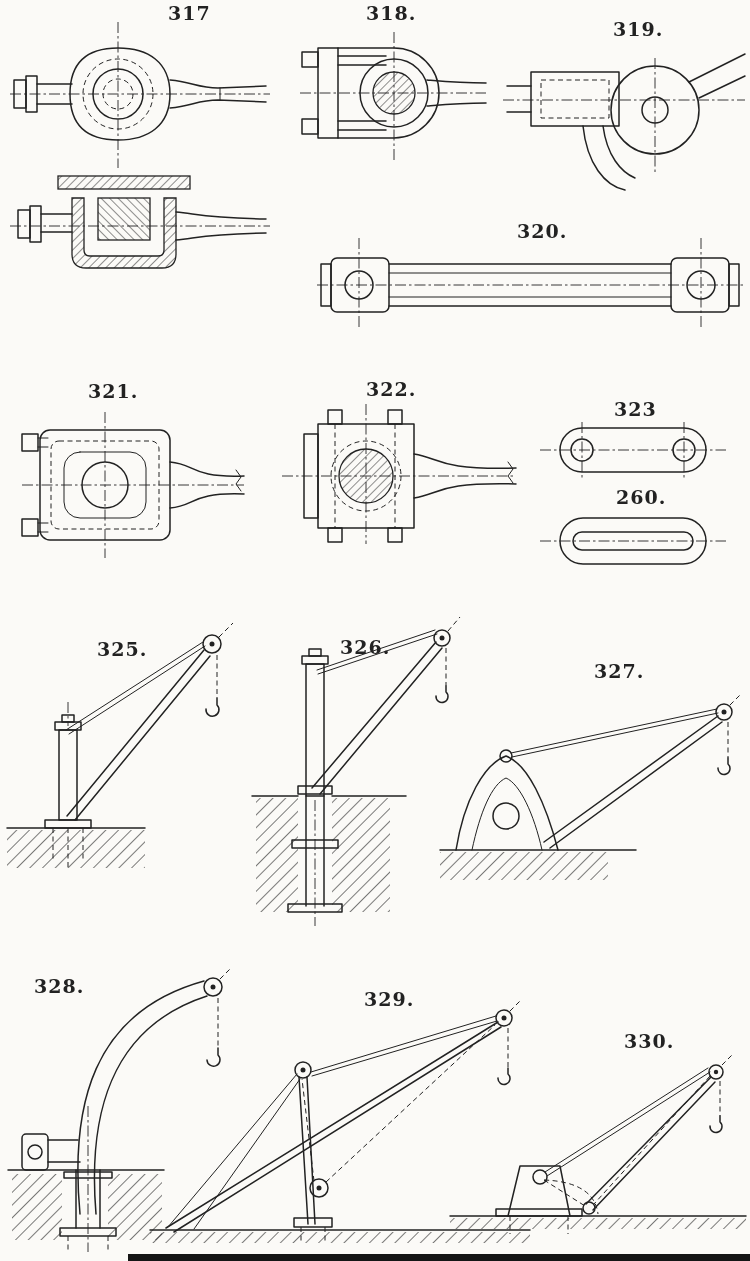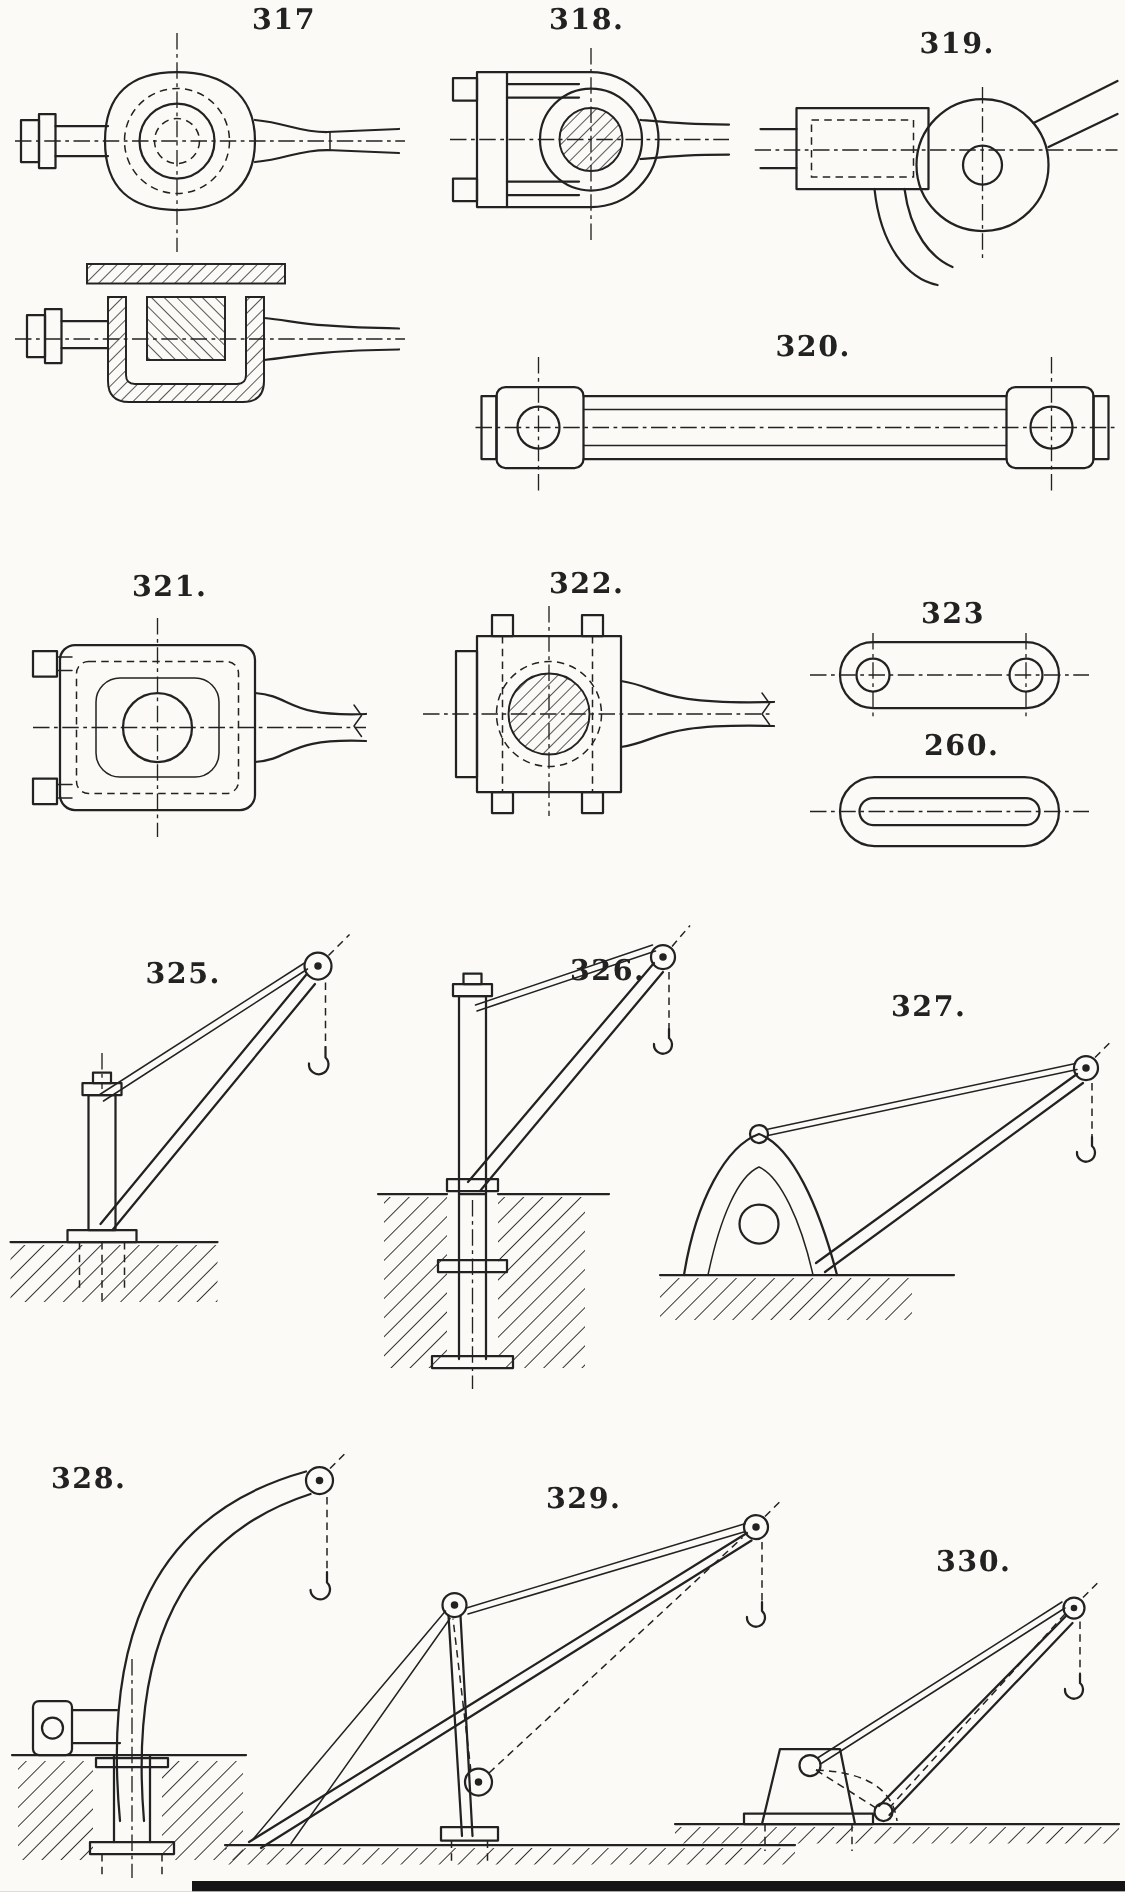--- a/index.html
+++ b/index.html
@@ -240,21 +240,21 @@
         <line class="ln" x1="2" y1="216" x2="140" y2="216"></line>
         <rect class="fillg" x="2" y="218" width="138" height="38"></rect>
         <line class="dsh" x1="48" y1="216" x2="48" y2="250"></line>
         <line class="dsh" x1="78" y1="216" x2="78" y2="250"></line>
         <line class="dsh" x1="63" y1="216" x2="63" y2="258"></line>
       </g>
     </svg>
   </div>
 
   <div class="fig" style="left:246px;top:608px;width:218px;height:325px;">
-    <div class="fig-label" style="left:94px;top:28px;margin-left:40px;">326.</div>
+    <div class="fig-label" style="left:94px;top:28px;">326.</div>
     <svg viewBox="0 0 218 325">
       <g>
         <circle class="ln" cx="196" cy="30" r="8"></circle>
         <circle class="solid-dot" cx="196" cy="30" r="2.5"></circle>
         <line class="dsh" x1="202" y1="23" x2="214" y2="9"></line>
         <line class="dsh" x1="200" y1="40" x2="200" y2="78"></line>
         <path class="ln" d="M200,78 v6 a6,6 0 1 1 -10,4"></path>
         <line class="ln thin" x1="72" y1="66" x2="191" y2="26"></line>
         <line class="ln thin" x1="71" y1="62" x2="189" y2="22"></line>
         <line class="ln" x1="66" y1="180" x2="190" y2="34"></line>

